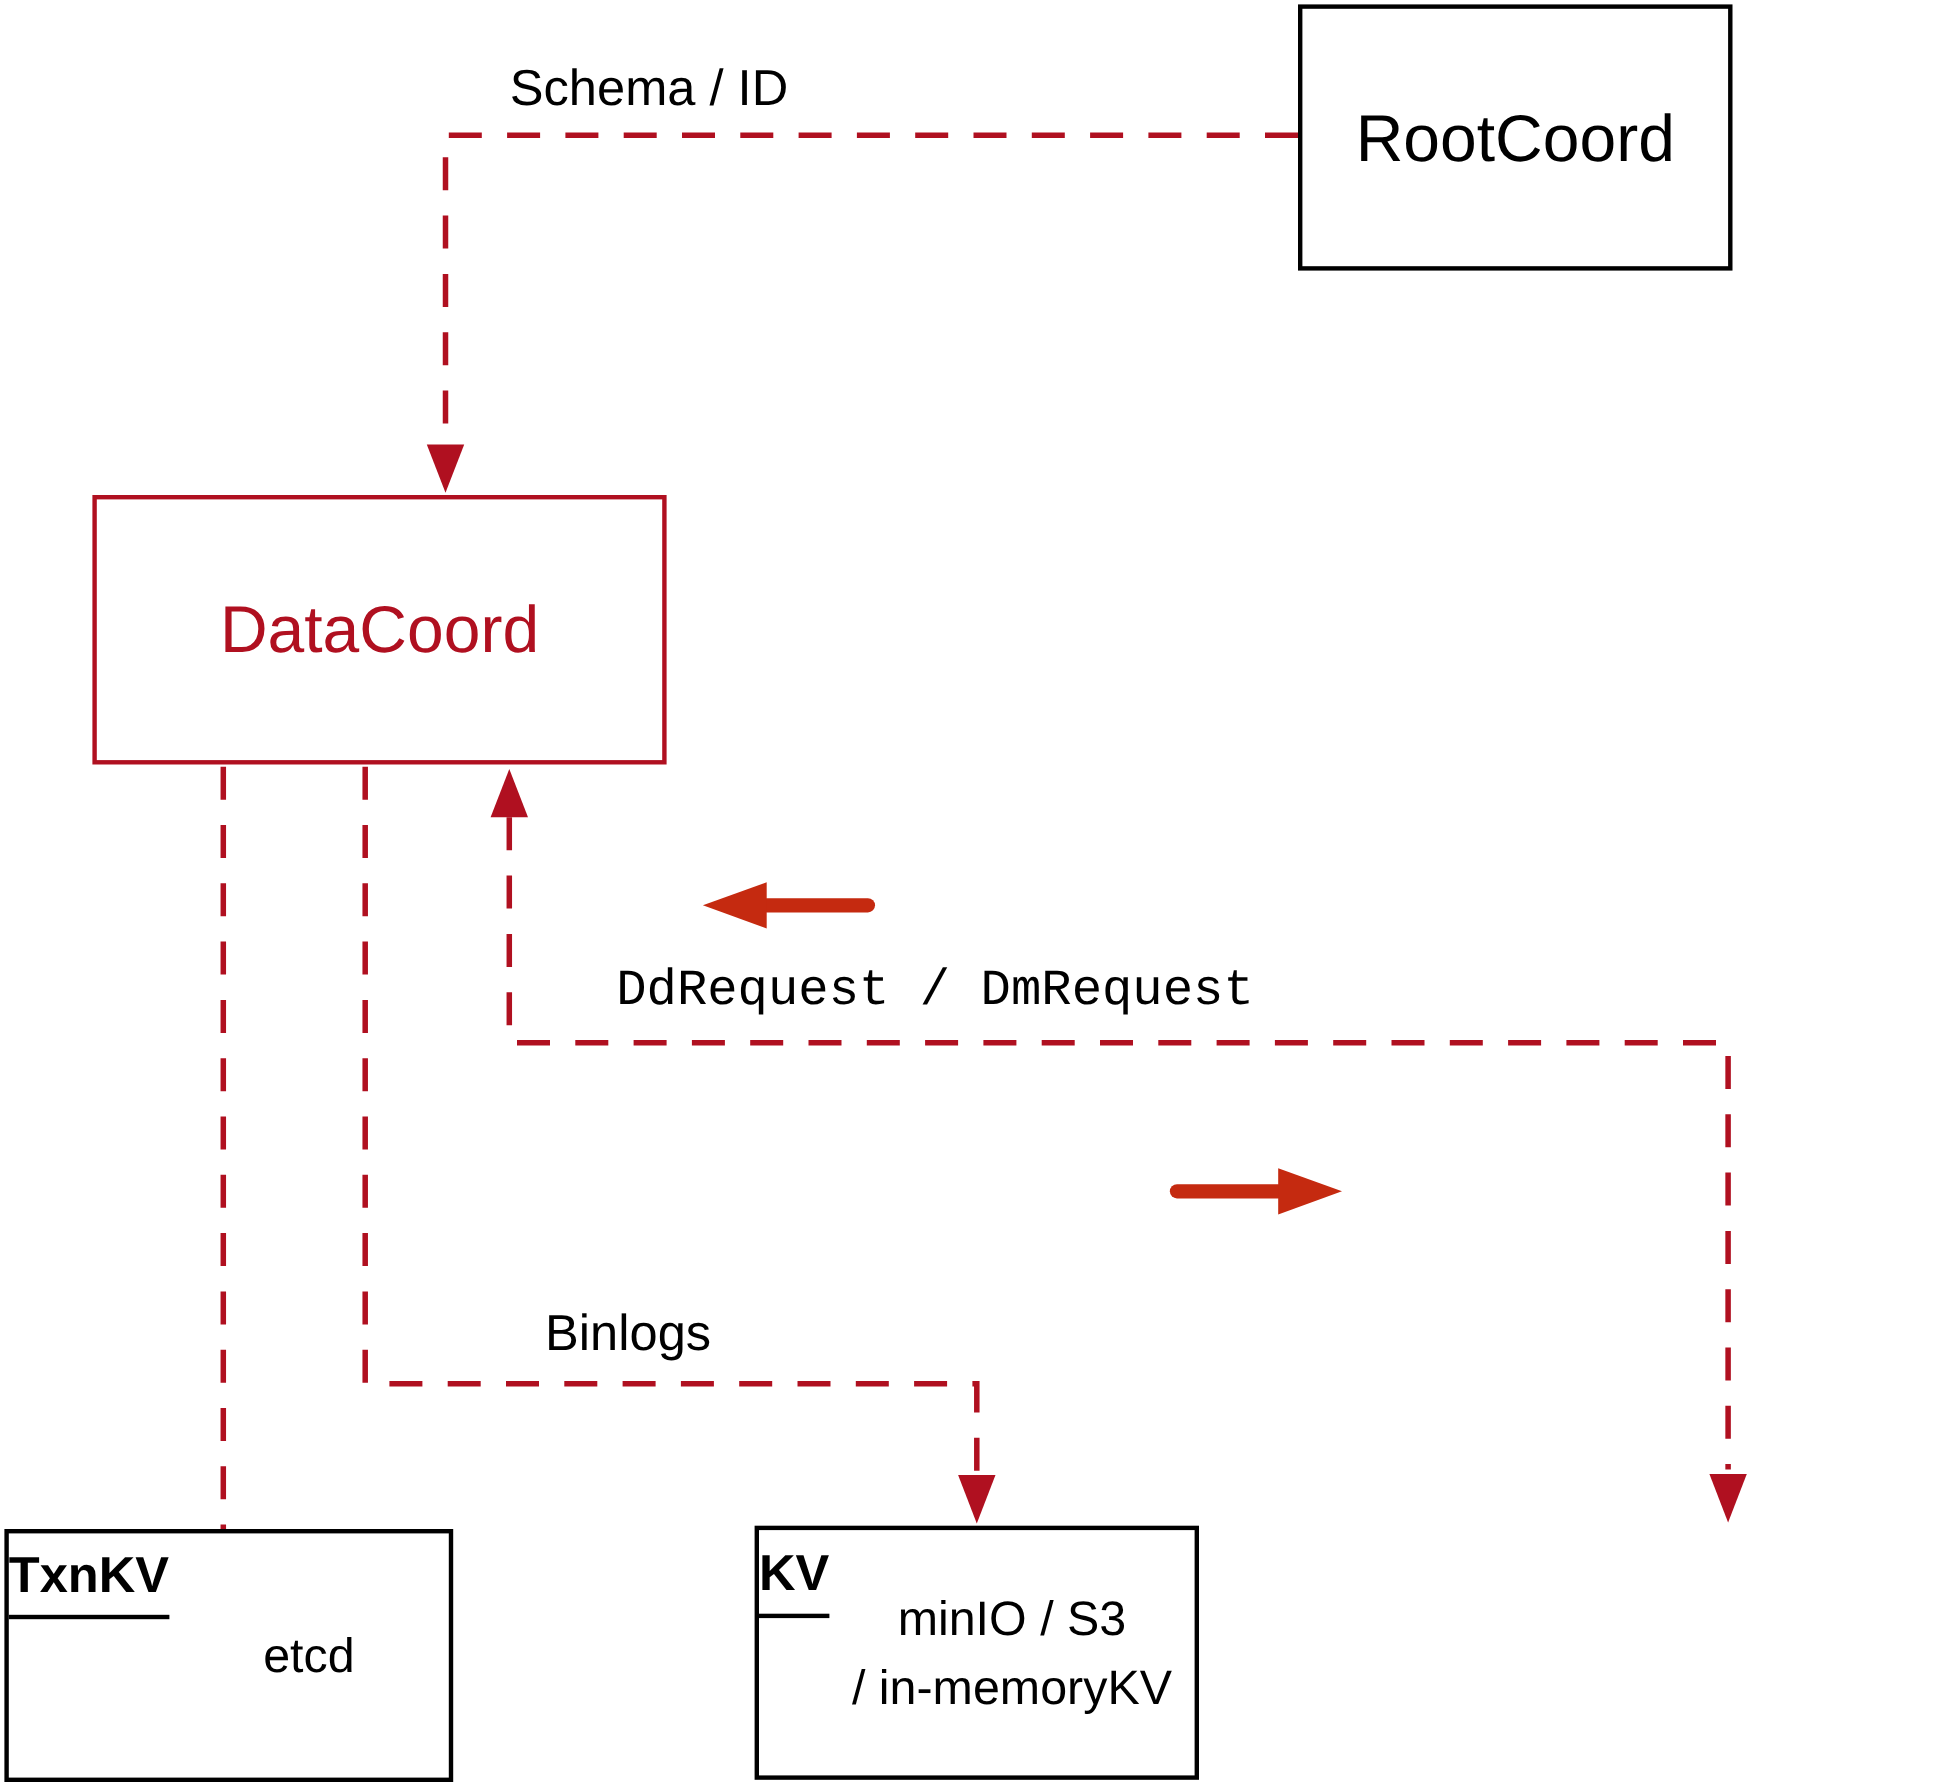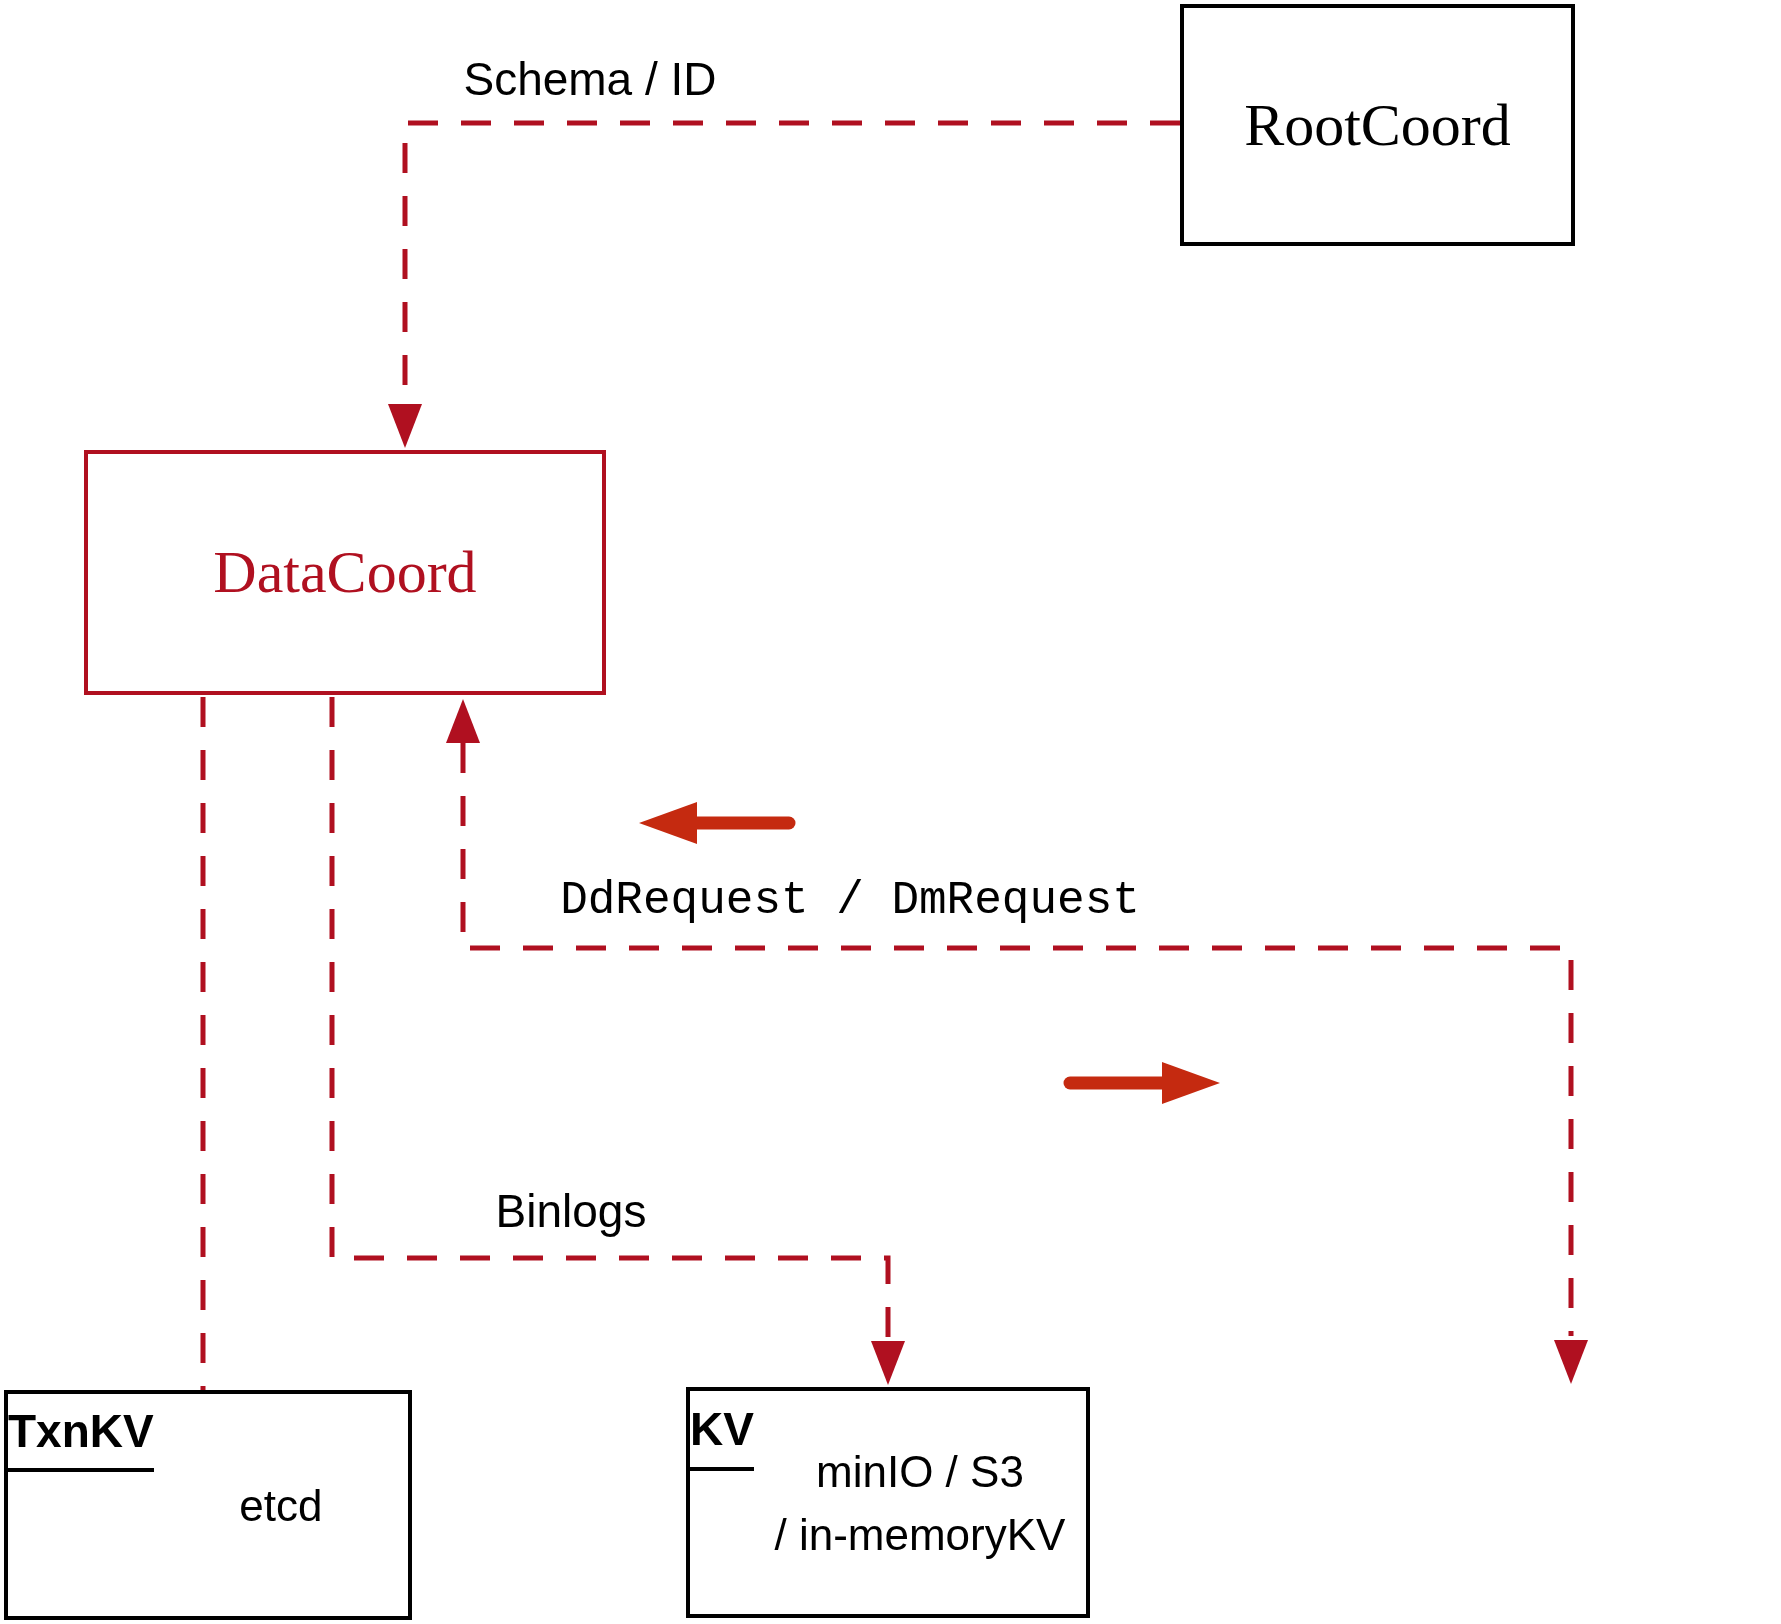--- a/index.html
+++ b/index.html
@@ -16,21 +16,20 @@
     font-family:"Liberation Sans", sans-serif;
     overflow:hidden;
   }
   .canvas svg{position:absolute;left:0;top:0;}
   .node{
     position:absolute;
     box-sizing:border-box;
     display:flex;align-items:center;justify-content:center;
     background:var(--bg);
     text-align:center;
-    font-family:Liberation Serif, serif;
   }
   .node.simple{font-size:60px;color:#000;}
   .node.red{border:4px solid var(--dashed-red);color:var(--dashed-red);}
   .node.black{border:4px solid var(--box-black);color:#000;}
   .table-node{
     position:absolute;
     box-sizing:border-box;
     border:4px solid var(--box-black);
     background:var(--bg);
     display:flex;flex-direction:row;

